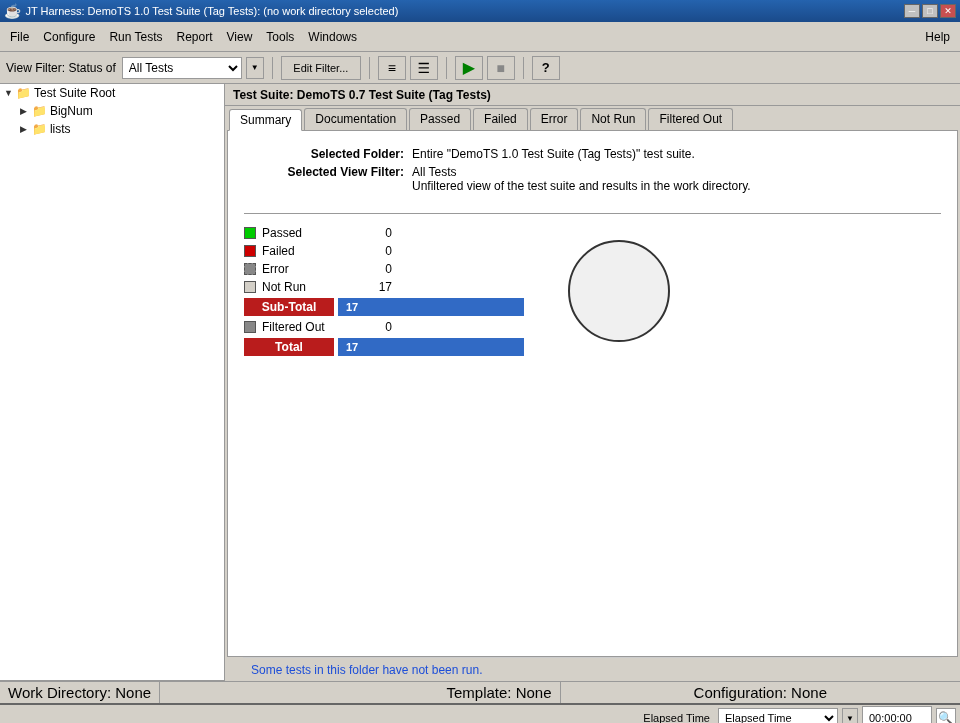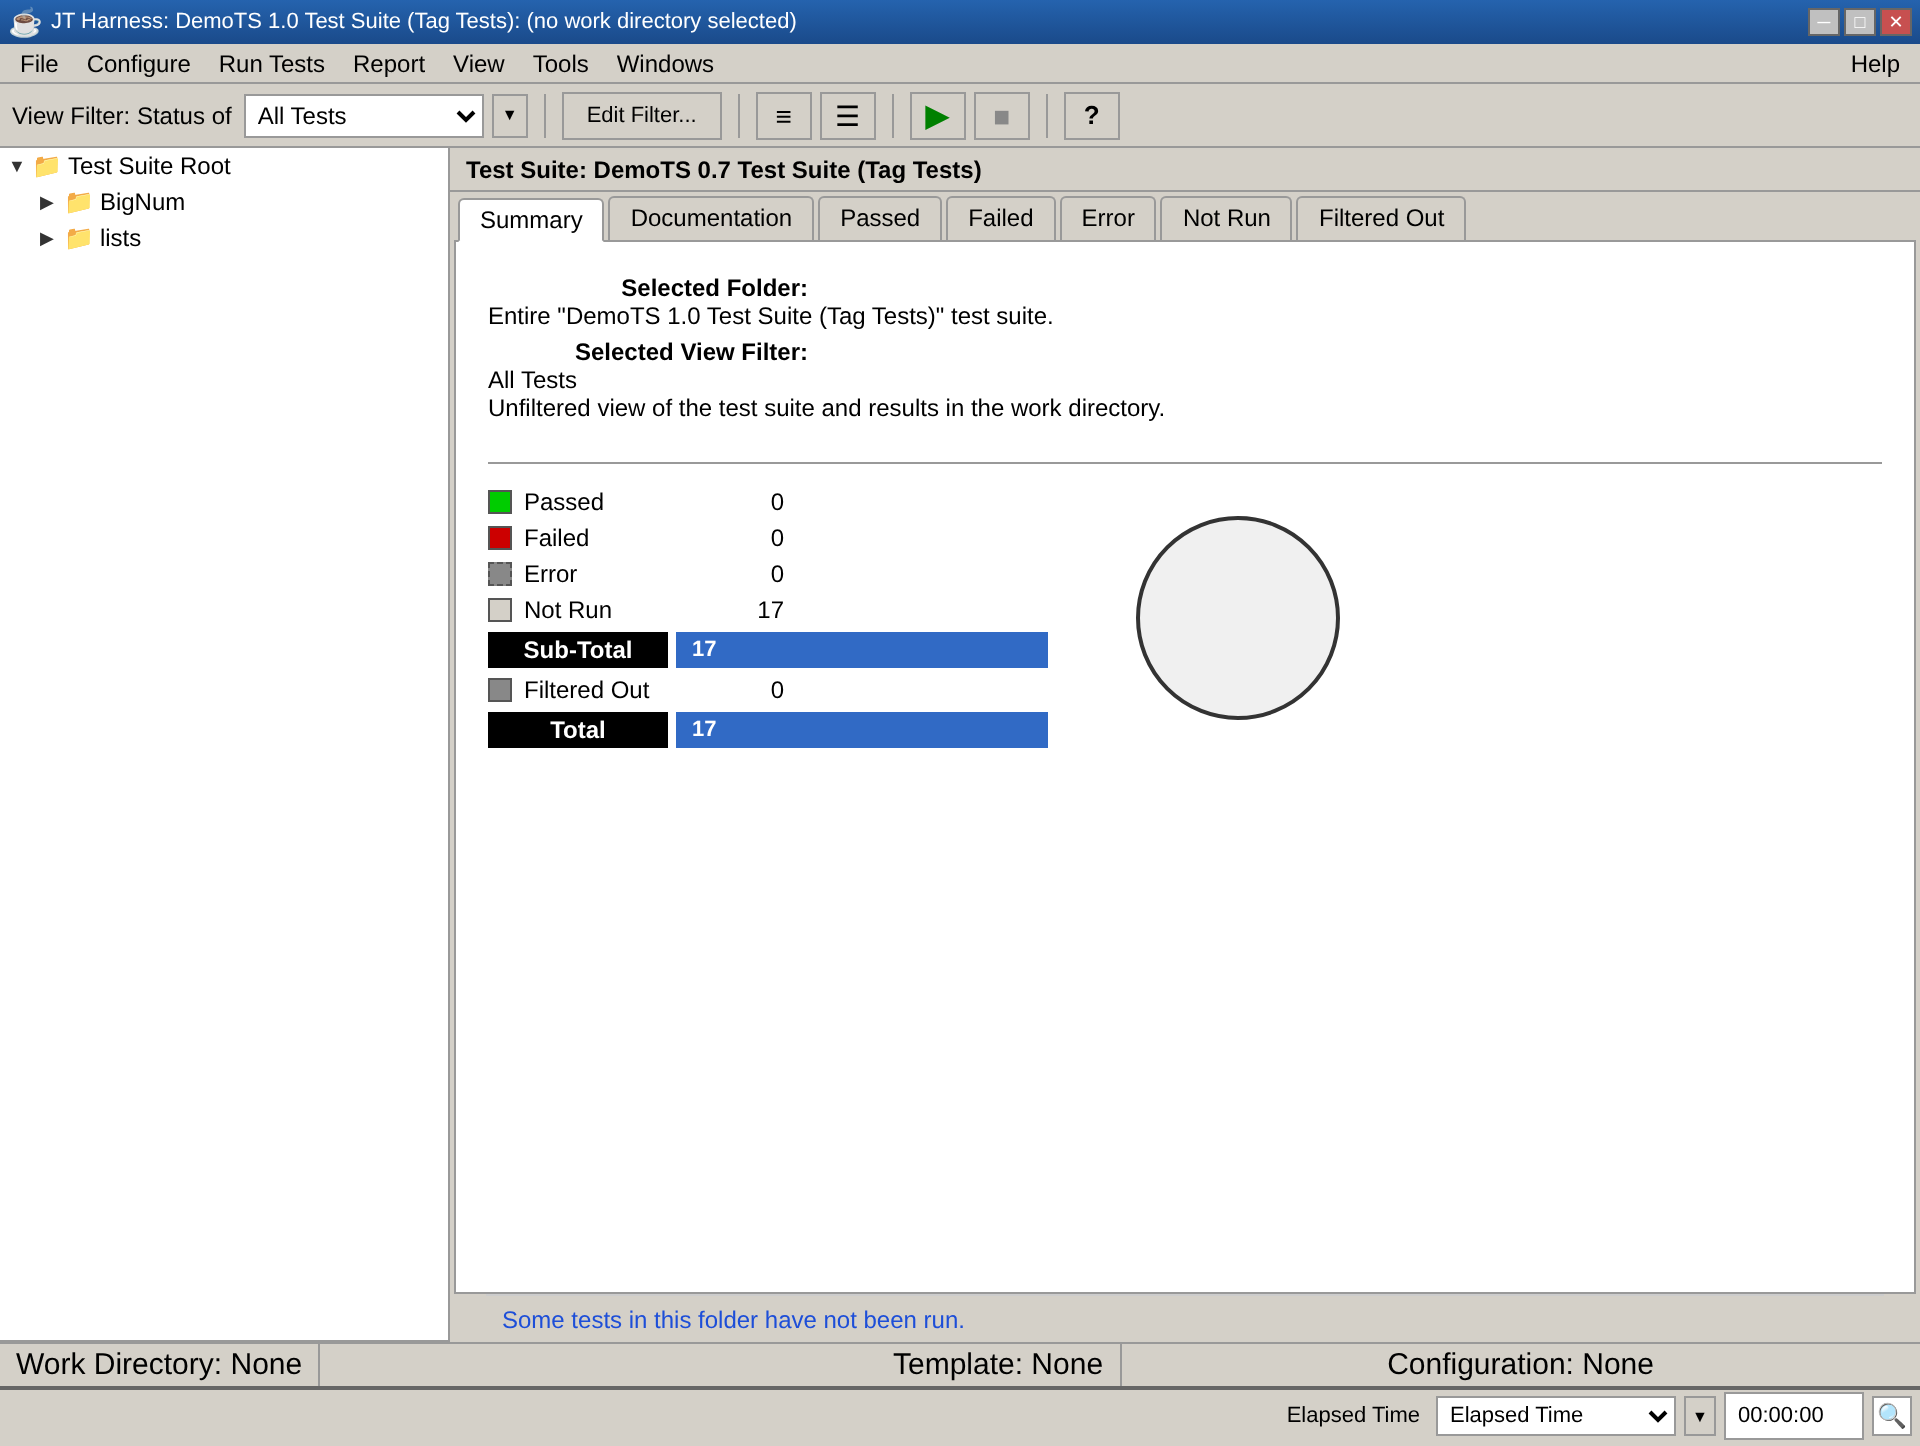--- a/index.html
+++ b/index.html
@@ -42,21 +42,21 @@
       display: flex;
       align-items: center;
       justify-content: center;
     }
     .title-btn.close { background: #c75050; color: white; }
 
     
     .menu-bar {
       background: #d4d0c8;
       border-bottom: 1px solid #999;
-      height: 20px;
+      height: 30px;
       display: flex;
       align-items: center;
       padding: 0 4px;
       gap: 2px;
     }
     .menu-item {
       padding: 2px 6px;
       cursor: pointer;
       font-size: 12px;
     }
@@ -192,21 +192,20 @@
     }
 
     
     .summary-info {
       margin-bottom: 20px;
     }
     .info-row {
       display: flex;
       margin-bottom: 4px;
       font-size: 12px;
-      flex-direction: column;
     }
     .info-label {
       font-weight: bold;
       text-align: right;
       width: 160px;
       margin-right: 8px;
       flex-shrink: 0;
     }
     .info-value { flex: 1; }
     .divider-line {
@@ -241,21 +240,21 @@
     .stat-value { width: 30px; text-align: right; margin-right: 8px; }
     .stat-bar-row {
       display: flex;
       align-items: center;
       margin-bottom: 4px;
     }
     .stat-bar-label {
       width: 90px;
       font-size: 12px;
       font-weight: bold;
-      background: #000000;
+      background: #b91c1c;
       color: white;
       padding: 2px 6px;
       text-align: center;
     }
     .stat-bar-container {
       flex: 1;
       height: 18px;
       background: #316ac5;
       display: flex;
       align-items: center;

